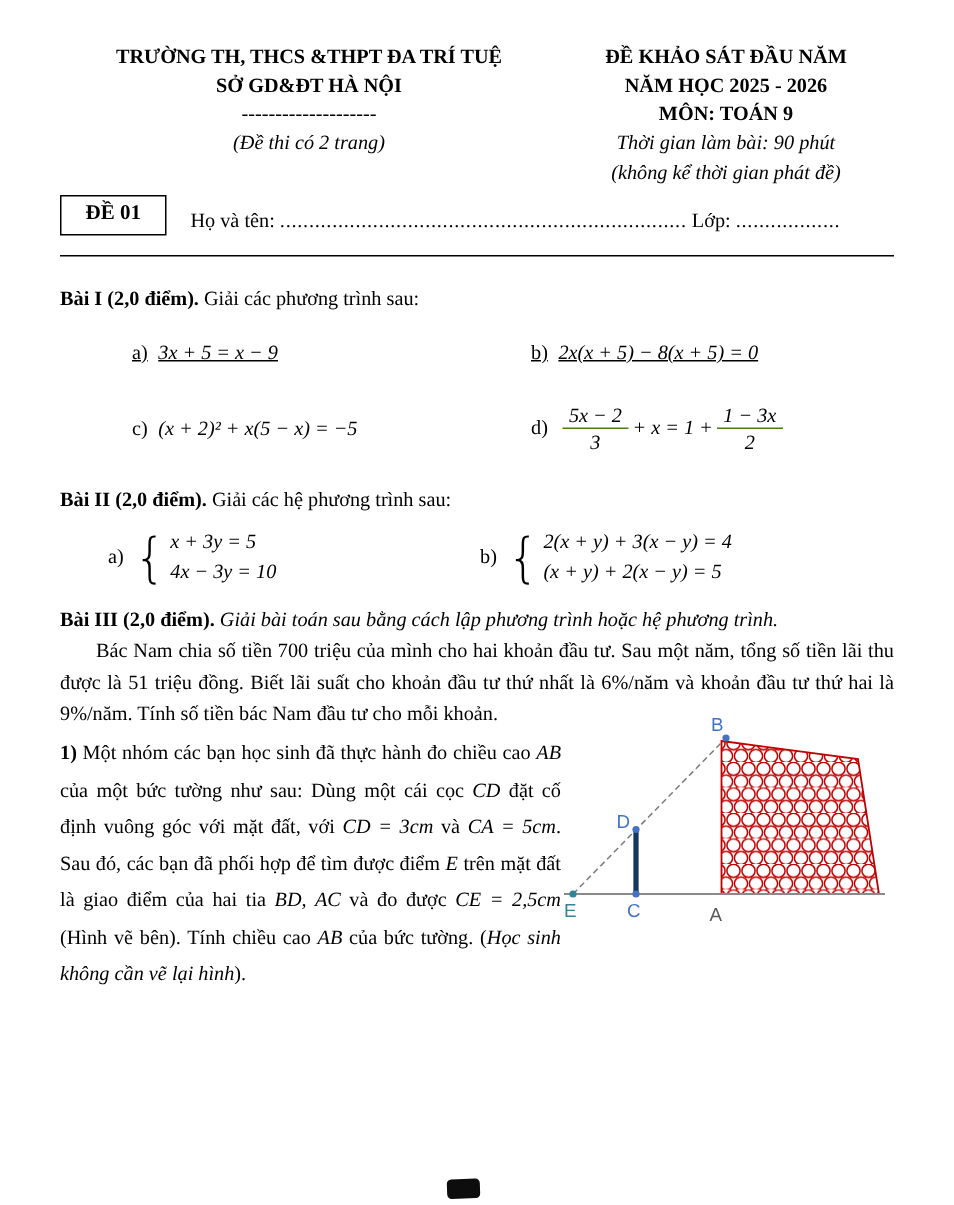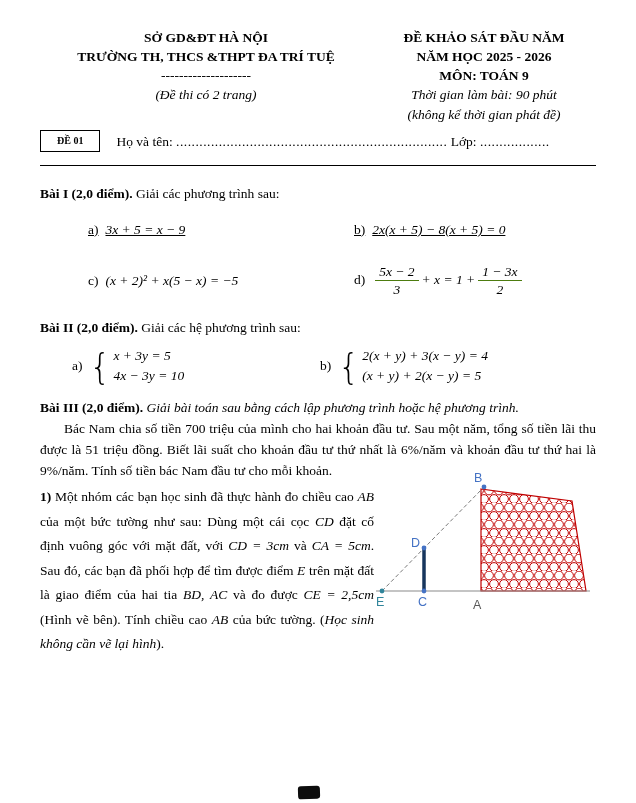--- a/index.html
+++ b/index.html
@@ -19,21 +19,21 @@
 
   
   .header { display: flex; }
   .h-left  { width: 332px; text-align: center; line-height: 1.42; }
   .h-right { flex: 1; text-align: center; line-height: 1.42; }
 
   .name-row { display: flex; align-items: flex-end; margin-top: 6px; }
   .exam-code-box {
     border: 1px solid #000;
     padding: 4px 16px 5px;
-    font-weight: bold; font-size: 10px;
+    font-weight: bold; font-size: 14px;
   }
   .name-line { flex: 1; margin-left: 16px; padding-bottom: 2px; white-space: nowrap; overflow: hidden; }
   .name-line .dots { letter-spacing: 0.5px; }
 
   .rule { border: none; border-top: 1px solid #000; margin: 13px 0 0 0; }
 
   
   .prob-head { margin-top: 0; }
   .mt20 { margin-top: 20px; }
   .mt22 { margin-top: 22px; }
@@ -75,22 +75,22 @@
     transform: rotate(-2deg);
   }
 </style>
 </head>
 <body>
 
 <div class="page">
 
   <div class="header">
     <div class="h-left">
+      <div class="b">TRƯỜNG TH, THCS &amp;THPT ĐA TRÍ TUỆ</div>
       <div class="b">SỞ GD&amp;ĐT HÀ NỘI</div>
-      <div class="b">TRƯỜNG TH, THCS &amp;THPT ĐA TRÍ TUỆ</div>
       <div>--------------------</div>
       <div class="i">(Đề thi có 2 trang)</div>
     </div>
     <div class="h-right">
       <div class="b">ĐỀ KHẢO SÁT ĐẦU NĂM</div>
       <div class="b">NĂM HỌC 2025 - 2026</div>
       <div class="b">MÔN: TOÁN 9</div>
       <div class="i">Thời gian làm bài: 90 phút</div>
       <div class="i">(không kể thời gian phát đề)</div>
     </div>

